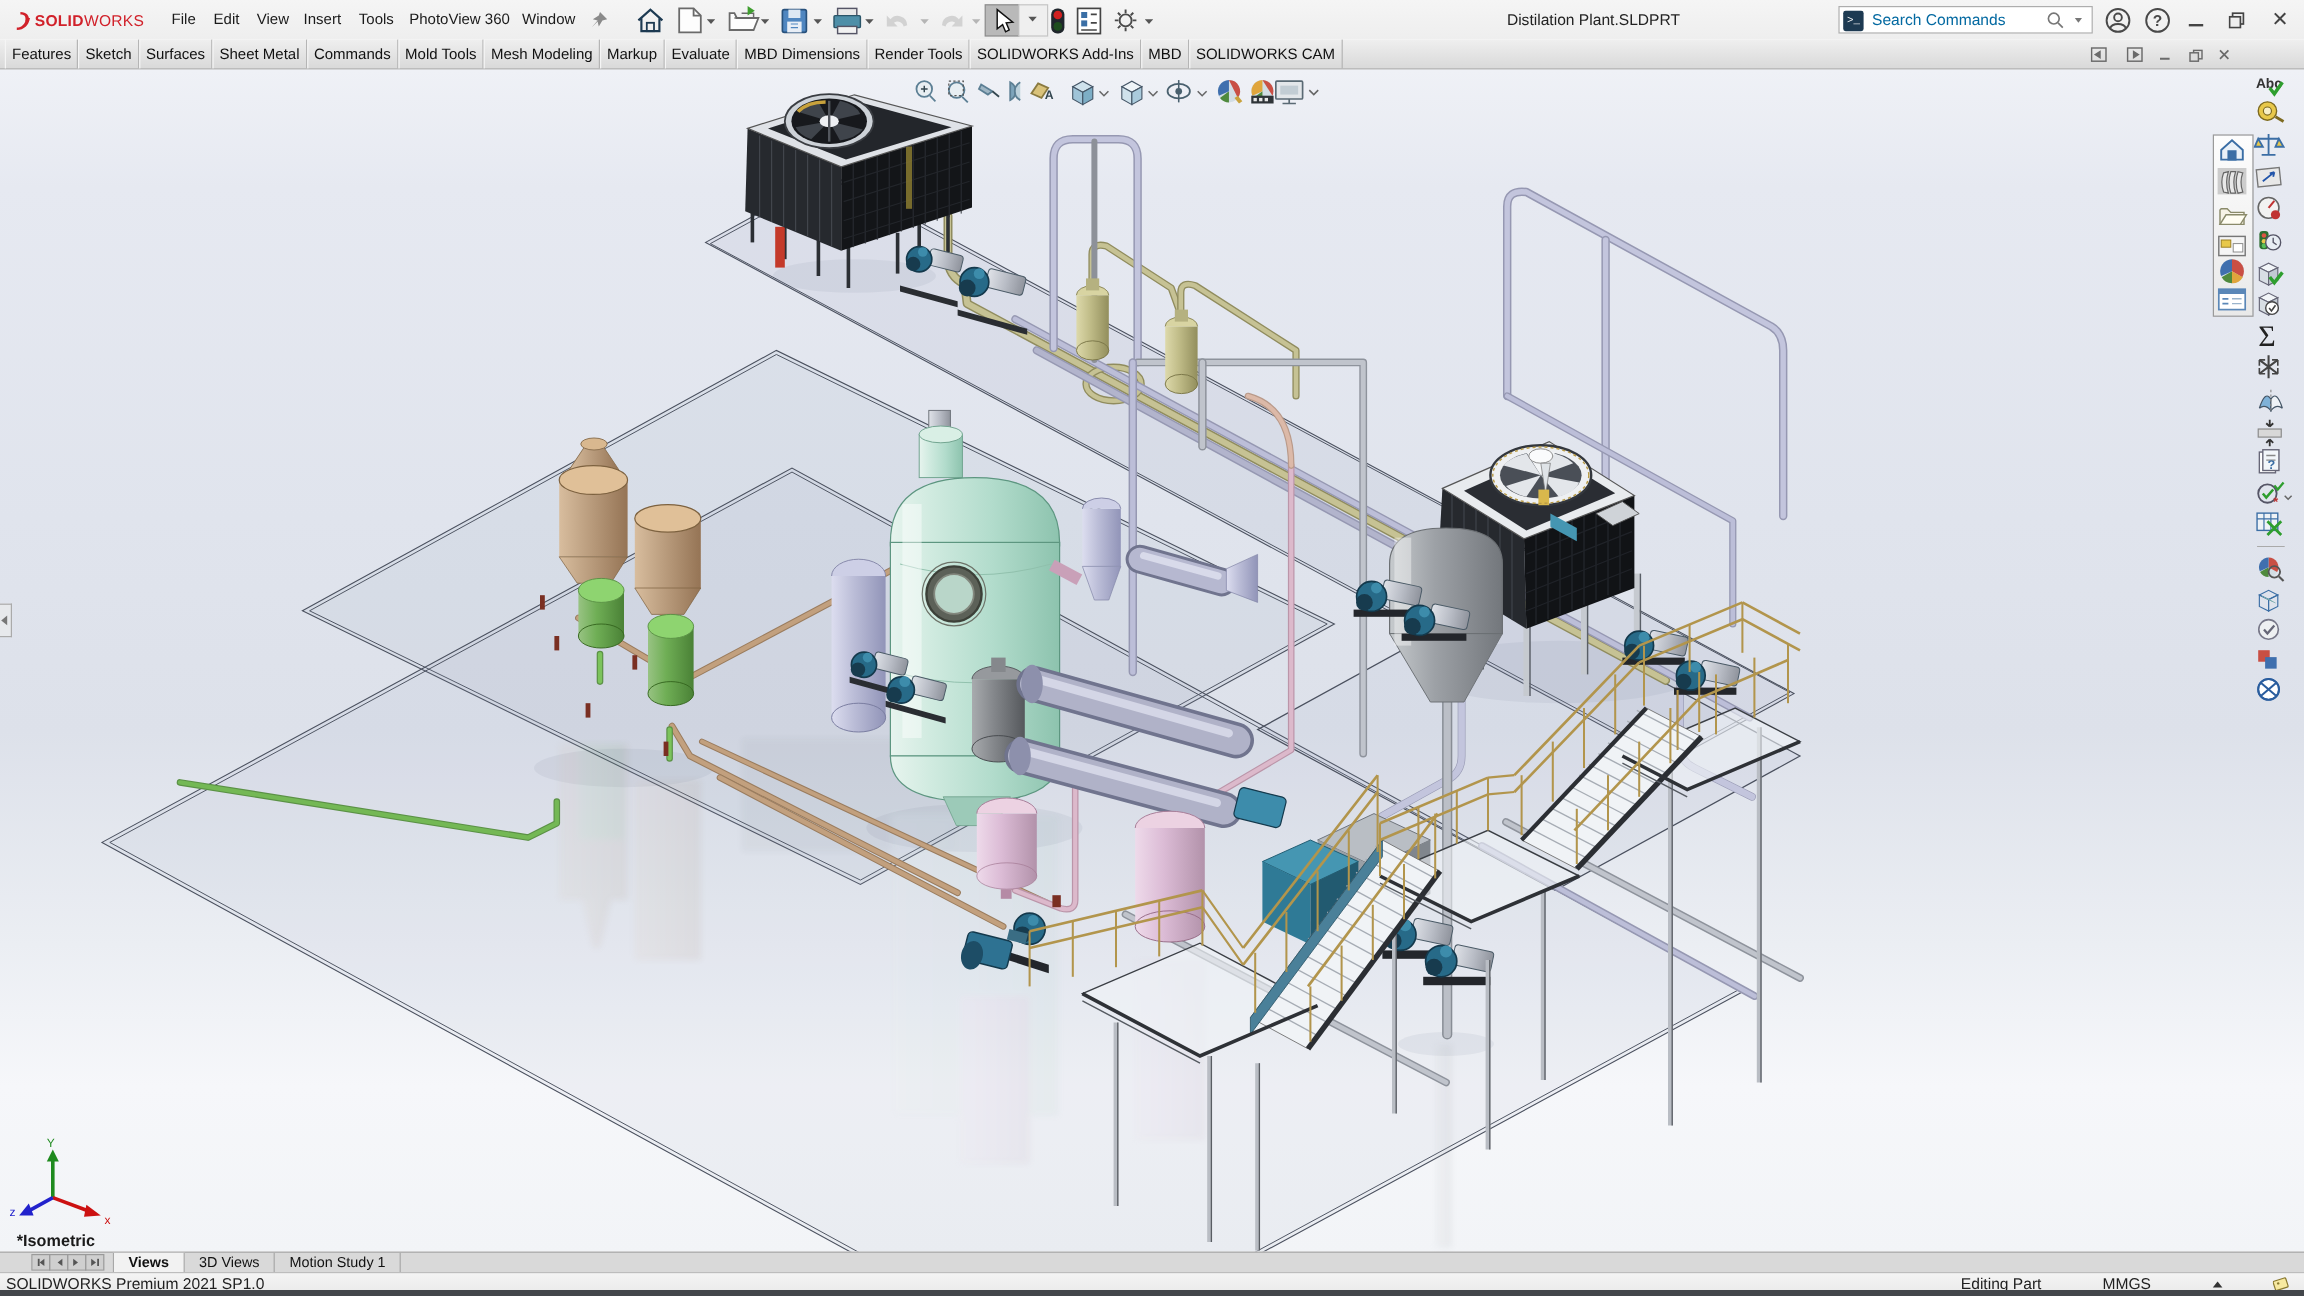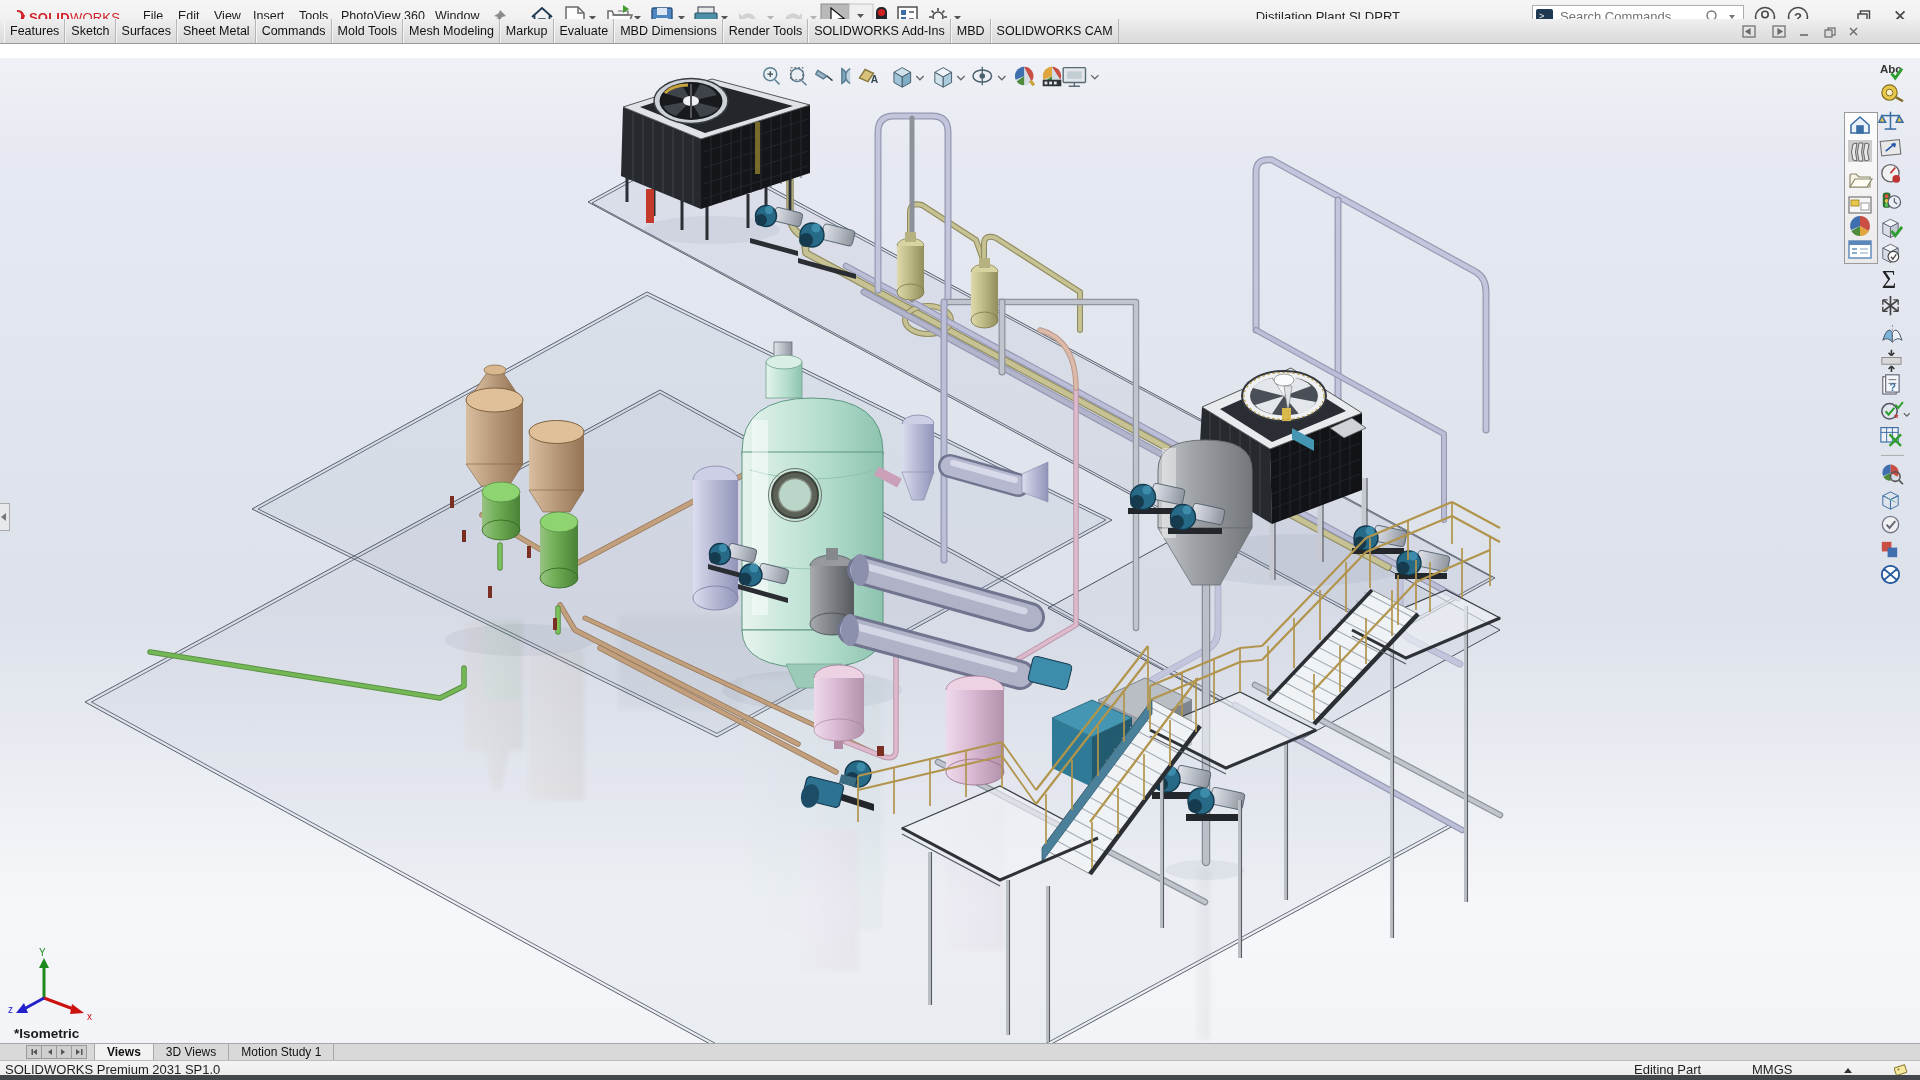--- a/index.html
+++ b/index.html
@@ -6,24 +6,24 @@
 #app{position:relative;width:1920px;height:1080px;background:#fff;}
 
 #titlebar{position:absolute;left:0;top:0;width:1920px;height:33px;background:linear-gradient(#f5f5f5,#eeeeee);}
 #logo{position:absolute;left:12px;top:7px;height:20px;}
 .menu{position:absolute;top:0;height:33px;line-height:33px;font-size:12.5px;color:#1a1a1a;}
 .tbi{position:absolute;top:2px;width:24px;height:24px;}
 .dd{position:absolute;top:12px;width:0;height:0;border-left:3.5px solid transparent;border-right:3.5px solid transparent;border-top:4px solid #555;}
 #title-center{position:absolute;left:1100px;top:0;width:300px;height:33px;line-height:33px;text-align:right;font-size:13px;color:#222;}
 #searchbox{position:absolute;left:1532px;top:5px;width:212px;height:23px;background:#fff;border:1px solid #adadad;box-sizing:border-box;}
 #searchbox .term{position:absolute;left:3px;top:2.5px;width:17px;height:17px;background:#1d3a52;border-radius:2px;color:#fff;font-size:9px;line-height:17px;text-align:center;font-family:"Liberation Mono",monospace;}
-#searchbox .ph{position:absolute;left:27px;top:0;line-height:21px;font-size:13px;color:#737373;}
+#searchbox .ph{position:absolute;left:27px;top:0;line-height:21px;font-size:13px;color:#0369a1;}
 .winbtn{position:absolute;top:0;width:30px;height:33px;color:#444;text-align:center;line-height:33px;font-size:15px;}
 
-#tabrow{position:absolute;left:0;top:19px;width:1920px;height:25px;background:linear-gradient(#efefef,#d9d9d9);border-bottom:1px solid #9a9a9a;box-sizing:border-box;}
+#tabrow{position:absolute;left:0;top:33px;width:1920px;height:25px;background:linear-gradient(#efefef,#d9d9d9);border-bottom:1px solid #9a9a9a;box-sizing:border-box;}
 .cmtab{float:left;height:24px;line-height:24px;padding:0 5px;font-size:12.5px;color:#111;border-right:1px solid #b5b5b5;border-left:1px solid #f5f5f5;white-space:nowrap;}
 
 #canvas{position:absolute;left:0;top:58px;width:1920px;height:985px;background:linear-gradient(#eff1f6 0%,#e6e9f1 10%,#e0e4ed 38%,#dde1ea 56%,#ebeef3 74%,#f6f7fa 86%,#f2f4f7 100%);overflow:hidden;}
 #scene{position:absolute;left:0;top:-58px;}
 
 #hud{position:absolute;left:760px;top:5px;height:30px;transform:scale(0.93);transform-origin:0 0;}
 
 #taskpane{position:absolute;left:1844px;top:54px;width:32px;height:150px;background:linear-gradient(#fdfdfd,#e9e9e9);border:1px solid #9a9a9a;}
 #evalbar{position:absolute;left:1878px;top:0;width:42px;height:560px;transform:scale(0.96);transform-origin:0 0;}
 
@@ -1033,21 +1033,21 @@
           <path d="M35 4 L39 7 L35 10 Z"></path>
           <path d="M50 4 L54 7 L50 10 Z"></path>
           <rect x="55" y="4" width="1.5" height="6"></rect>
         </g>
   </svg>
   <div class="mtab" style="background:#f2f2f2;font-weight:bold;border-left:1px solid #a8a8a8;margin-left:6px;">Views</div>
   <div class="mtab">3D Views</div>
   <div class="mtab">Motion Study 1</div>
 </div>
 <div id="statusbar">
-  <div style="position:absolute;left:5px;top:1px;line-height:15px;">SOLIDWORKS Premium 2031 SP1.0</div>
+  <div style="position:absolute;left:5px;top:1px;line-height:15px;">SOLIDWORKS Premium 2021 SP1.0</div>
   <div style="position:absolute;left:1634px;top:1px;line-height:15px;">Editing Part</div>
   <div style="position:absolute;left:1752px;top:1px;line-height:15px;">MMGS</div>
   <div style="position:absolute;left:1844px;top:7px;width:0;height:0;border-left:4px solid transparent;border-right:4px solid transparent;border-bottom:5px solid #333;"></div>
   <svg style="position:absolute;left:1894px;top:1px" width="15" height="15" viewBox="0 0 15 15">
         <rect x="1" y="4" width="11" height="8" rx="1" fill="#f7e9a0" stroke="#8a7a30" transform="rotate(-18 7 8)"></rect>
         <circle cx="4.5" cy="7.5" r="1" fill="#8a7a30"></circle>
       </svg>
 </div>
 <div id="bottomstrip"></div>
 

